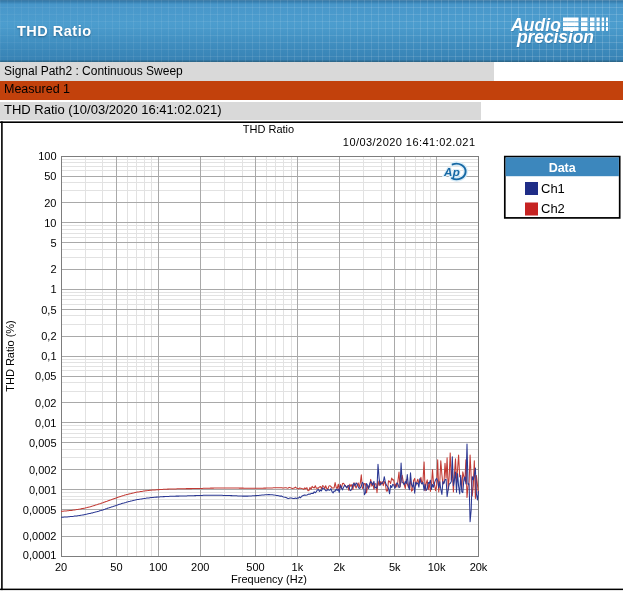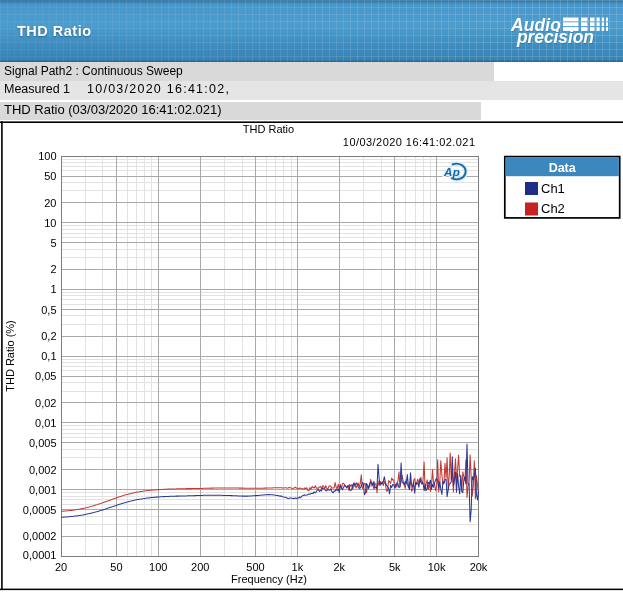--- a/index.html
+++ b/index.html
@@ -7,21 +7,21 @@
  background:linear-gradient(to bottom,#2e6f9d 0,#4897ca 7%,#4c9dce 40%,#3c89bb 80%,#3883b5 96%,#2a6181 100%);}
 .header::before{content:"";position:absolute;left:0;top:0;right:0;bottom:0;
  background:
   repeating-linear-gradient(to right, rgba(255,255,255,0.14) 0 1px, transparent 1px 7px),
   repeating-linear-gradient(to bottom, rgba(255,255,255,0.14) 0 1px, transparent 1px 7px);
  -webkit-mask-image:linear-gradient(to right, rgba(0,0,0,0.35), rgba(0,0,0,0.75) 55%, rgba(0,0,0,1) 85%);}
 .htitle{position:absolute;left:17px;top:23px;font-size:14.5px;font-weight:bold;color:#ffffff;
  text-shadow:0 1px 2px rgba(10,50,80,0.5);letter-spacing:0.5px}
 .row1{position:absolute;left:0;top:62.4px;width:494px;height:18.5px;background:#d9d9d9;
  font-size:12px;color:#000;line-height:18px;padding-left:4px;box-sizing:border-box}
-.row2{position:absolute;left:0;top:81px;width:623px;height:19px;background:#e5e5e5;
+.row2{position:absolute;left:0;top:81px;width:623px;height:19px;background:#c2410c;
  font-size:12.5px;color:#000;line-height:17px}
 .row2 .m{position:absolute;left:4px}
 .row2 .d{position:absolute;left:87px;letter-spacing:1.25px}
 .row3{position:absolute;left:0;top:102.4px;width:481px;height:17.6px;background:#d9d9d9;
  font-size:13px;color:#000;line-height:16px;padding-left:4px;box-sizing:border-box}
 </style></head>
 <body>
 <div class="header">
  <div class="htitle">THD Ratio</div>
  <svg xmlns="http://www.w3.org/2000/svg" width="623" height="62" viewBox="0 0 623 62" style="position:absolute;left:0;top:0" font-family="Liberation Sans, sans-serif">
@@ -47,23 +47,22 @@
 <rect x="581" y="27.1" width="6.5" height="3.8" fill="#ffffff"></rect>
 <rect x="590" y="27.1" width="4.5" height="3.8" fill="#ffffff"></rect>
 <rect x="596.5" y="27.1" width="3.2" height="3.8" fill="#ffffff"></rect>
 <rect x="601.7" y="27.1" width="2.4" height="3.8" fill="#ffffff"></rect>
 <rect x="606" y="27.1" width="2.0" height="3.8" fill="#ffffff"></rect>
 </svg>
 </div>
 <div class="row1">Signal Path2 : Continuous Sweep</div>
 <div class="row2">
     <span class="m">Measured 1</span>
-    <span class="d">10/03/2020 16:41:02,</span>
   </div>
-<div class="row3">THD Ratio (03/03/2020 16:41:02.021)</div>
+<div class="row3">THD Ratio (10/03/2020 16:41:02.021)</div>
 <svg xmlns="http://www.w3.org/2000/svg" width="623" height="471" viewBox="0 121 623 471" style="position:absolute;left:0;top:121px" font-family="Liberation Sans, sans-serif">
 <rect x="0" y="121.4" width="623" height="1.6" fill="#000000"></rect>
 <rect x="0" y="588.6" width="623" height="1.5" fill="#000000"></rect>
 <rect x="1.1" y="121.4" width="1.6" height="468.7" fill="#000000"></rect>
 <text x="268.5" y="133.3" text-anchor="middle" font-size="11" fill="#000000">THD Ratio</text>
 <text x="475.5" y="146.2" text-anchor="end" font-size="11" letter-spacing="0.45" fill="#000000">10/03/2020 16:41:02.021</text>
 <g shape-rendering="crispEdges">
 <line x1="61.0" y1="524.5" x2="478.5" y2="524.5" stroke="#e2e2e2" stroke-width="1"></line>
 <line x1="61.0" y1="516.5" x2="478.5" y2="516.5" stroke="#e2e2e2" stroke-width="1"></line>
 <line x1="61.0" y1="504.5" x2="478.5" y2="504.5" stroke="#e2e2e2" stroke-width="1"></line>

